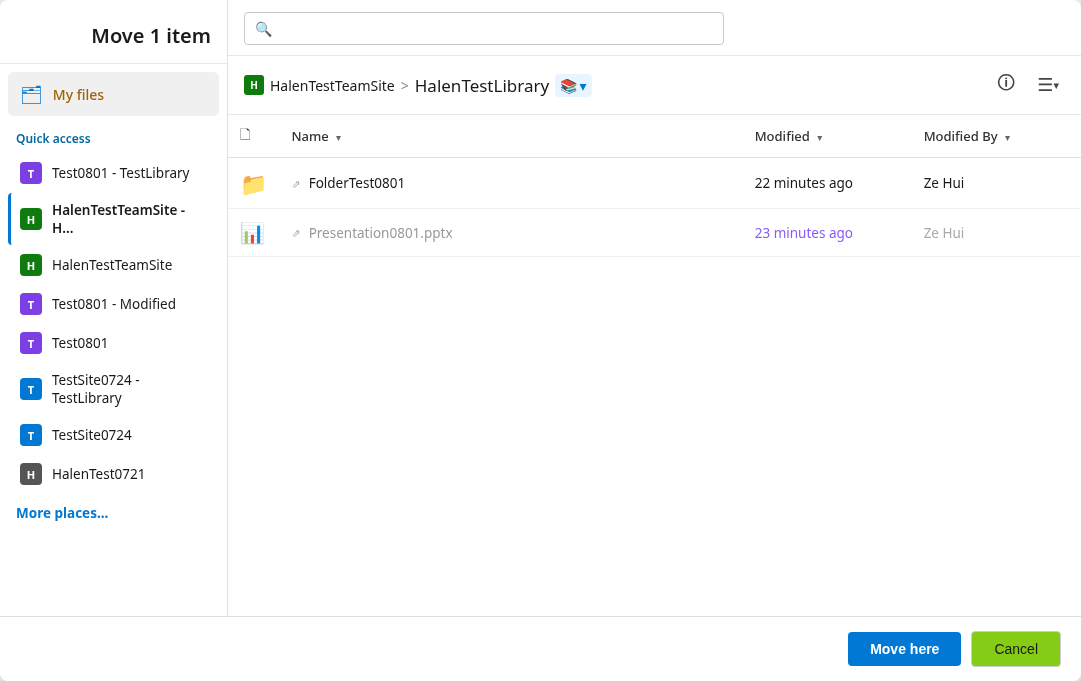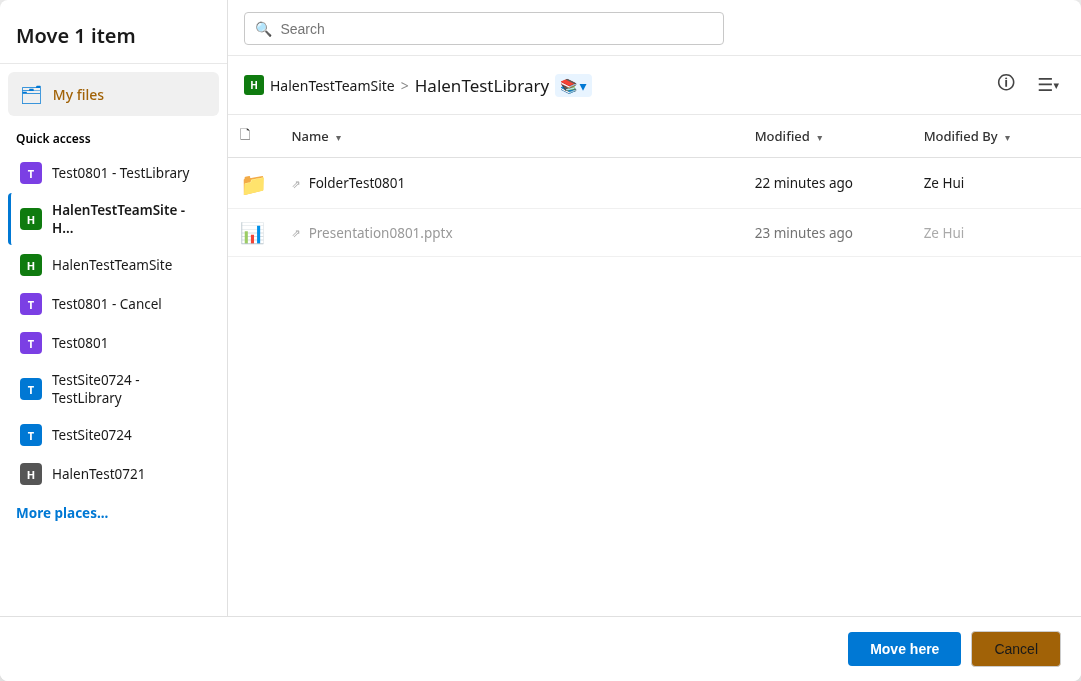--- a/index.html
+++ b/index.html
@@ -34,20 +34,21 @@
       flex-direction: column;
       padding: 0;
       overflow-y: auto;
     }
     .left-header {
       padding: 22px 16px 14px 16px;
       font-size: 20px;
       font-weight: 600;
       color: #1a1a1a;
       border-bottom: 1px solid #e8e8e8;
+      text-align: right;
     }
     .my-files-item {
       display: flex;
       align-items: center;
       gap: 10px;
       padding: 10px 12px;
       background: #f0f0f0;
       margin: 8px 8px 4px 8px;
       border-radius: 6px;
       cursor: pointer;
@@ -58,21 +59,21 @@
     }
     .my-files-item span {
       font-size: 14px;
       font-weight: 500;
       color: #a16207;
     }
     .quick-access-label {
       padding: 10px 16px 6px 16px;
       font-size: 12px;
       font-weight: 600;
-      color: #000000;
+      color: #0369a1;
       text-transform: none;
     }
     .nav-item {
       display: flex;
       align-items: center;
       gap: 10px;
       padding: 8px 12px;
       margin: 1px 8px;
       border-radius: 4px;
       cursor: pointer;
@@ -260,21 +261,21 @@
       background: #0078d4;
       color: #fff;
       border: none;
       border-radius: 4px;
       padding: 9px 22px;
       font-size: 14px;
       font-weight: 600;
       cursor: pointer;
     }
     .btn-cancel {
-      background: #a16207;
+      background: #84cc16;
       color: #1a1a1a;
       border: 1px solid #ccc;
       border-radius: 4px;
       padding: 9px 22px;
       font-size: 14px;
       cursor: pointer;
     }
   </style>
 </head>
 <body>
@@ -300,21 +301,21 @@
           <div class="nav-item active">
     <div class="nav-avatar" style="background:#0f7b0f;">H</div>
     <span>HalenTestTeamSite - H...</span>
   </div>
           <div class="nav-item">
     <div class="nav-avatar" style="background:#0f7b0f;">H</div>
     <span>HalenTestTeamSite</span>
   </div>
           <div class="nav-item">
     <div class="nav-avatar" style="background:#7b3fe4;">T</div>
-    <span>Test0801 - Cancel</span>
+    <span>Test0801 - Modified</span>
   </div>
           <div class="nav-item">
     <div class="nav-avatar" style="background:#7b3fe4;">T</div>
     <span>Test0801</span>
   </div>
           <div class="nav-item">
     <div class="nav-avatar" style="background:#0078d4;">T</div>
     <span>TestSite0724 - TestLibrary</span>
   </div>
           <div class="nav-item">
@@ -328,21 +329,20 @@
         </div>
 
       <div class="more-places">More places...</div>
     </div>
 
     <div class="right-panel">
 
       <div class="search-bar">
         <div class="search-input-wrapper">
           <span class="search-icon">🔍</span>
-          <input type="text" placeholder="Search" style="">
         </div>
       </div>
 
       <div class="breadcrumb-bar">
         <div class="breadcrumb-site">
           <div class="breadcrumb-avatar">H</div>
           <span>HalenTestTeamSite</span>
         </div>
         <span class="breadcrumb-sep">&gt;</span>
         <span class="breadcrumb-current">HalenTestLibrary</span>
@@ -395,21 +395,21 @@
     <td style="">Ze Hui</td>
   </tr>
               <tr>
     <td><span style="font-size:20px;color:#c0392b;">📊</span></td>
     <td>
       <div class="file-name">
         <span class="pin-icon">⇗</span>
         <span style="color:#999;">Presentation0801.pptx</span>
       </div>
     </td>
-    <td style="color:#737373;">23 minutes ago</td>
+    <td style="color:#8b5cf6;">23 minutes ago</td>
     <td style="color:#aaa;">Ze Hui</td>
   </tr>
             </tbody>
         </table>
       </div>
 
     </div>
   </div>
 
   <div class="dialog-footer">

